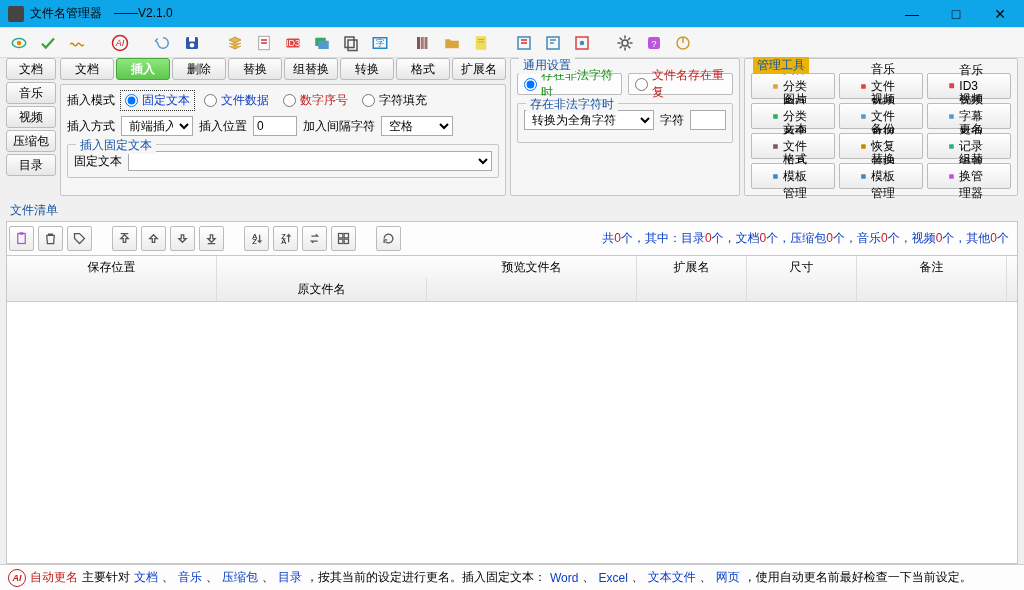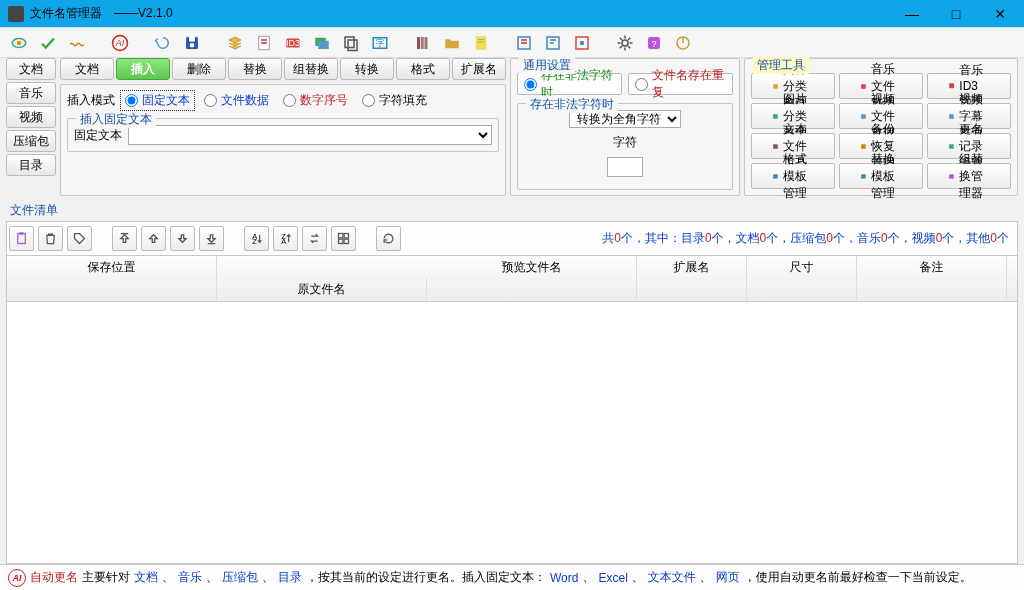--- a/index.html
+++ b/index.html
@@ -252,20 +252,28 @@
           </span>
         <span class="radio-pill">
             <input type="radio" style="">
             <span class="rb-red">数字序号</span>
           </span>
         <span class="radio-pill">
             <input type="radio" style="">
             <span>字符填充</span>
           </span>
       </div>
+      <div class="row">
+        <label>插入方式</label>
+        <select style="width:72px;"><option>前端插入</option></select>
+        <label>插入位置</label>
+        <input type="number" value="0" style="">
+        <label>加入间隔字符</label>
+        <select style="width:72px;"><option>空格</option></select>
+      </div>
       <div class="fieldset">
         <div class="legend">插入固定文本</div>
         <div class="row" style="margin-bottom:0;">
           <label>固定文本</label>
           <select style="flex:1;"><option></option></select>
         </div>
       </div>
     </div>
   </div>
 
@@ -277,32 +285,32 @@
             <input type="radio" checked="" style="">
             <span class="rb-green">存在非法字符时</span>
           </span>
         <span class="radio-btn">
             <input type="radio" style="">
             <span class="rb-red">文件名存在重复</span>
           </span>
       </div>
       <div class="fieldset">
         <div class="legend">存在非法字符时</div>
-        <div class="row" style="margin-bottom:6px;flex-direction:column;">
+        <div class="row" style="margin-bottom:6px;">
           <select style="flex:1;"><option>转换为全角字符</option></select>
           <label>字符</label>
           <input type="text" style="width: 36px;" value="">
         </div>
       </div>
     </div>
   </div>
 
   <div class="right-area">
     <div class="panel" style="position:relative; padding-top:14px;">
-      <div class="legend" style="position:absolute; top:-2px; left:8px; background:#fef9c3; padding:0 4px; color:#1553a4;text-align:right;">管理工具</div>
+      <div class="legend" style="position:absolute; top:-2px; left:8px; background:#eab308; padding:0 4px; color:#1553a4;text-align:right;">管理工具</div>
       <div class="tool-grid" id="tool-grid">
           <div class="tool-btn">
             <span class="ico">
               <svg viewBox="0 0 24 24">
                 <rect x="4" y="4" width="16" height="16" rx="2" fill="#d9a63c"></rect>
               </svg>
             </span>
             <span>文件分类整理</span>
           </div>
           <div class="tool-btn">

